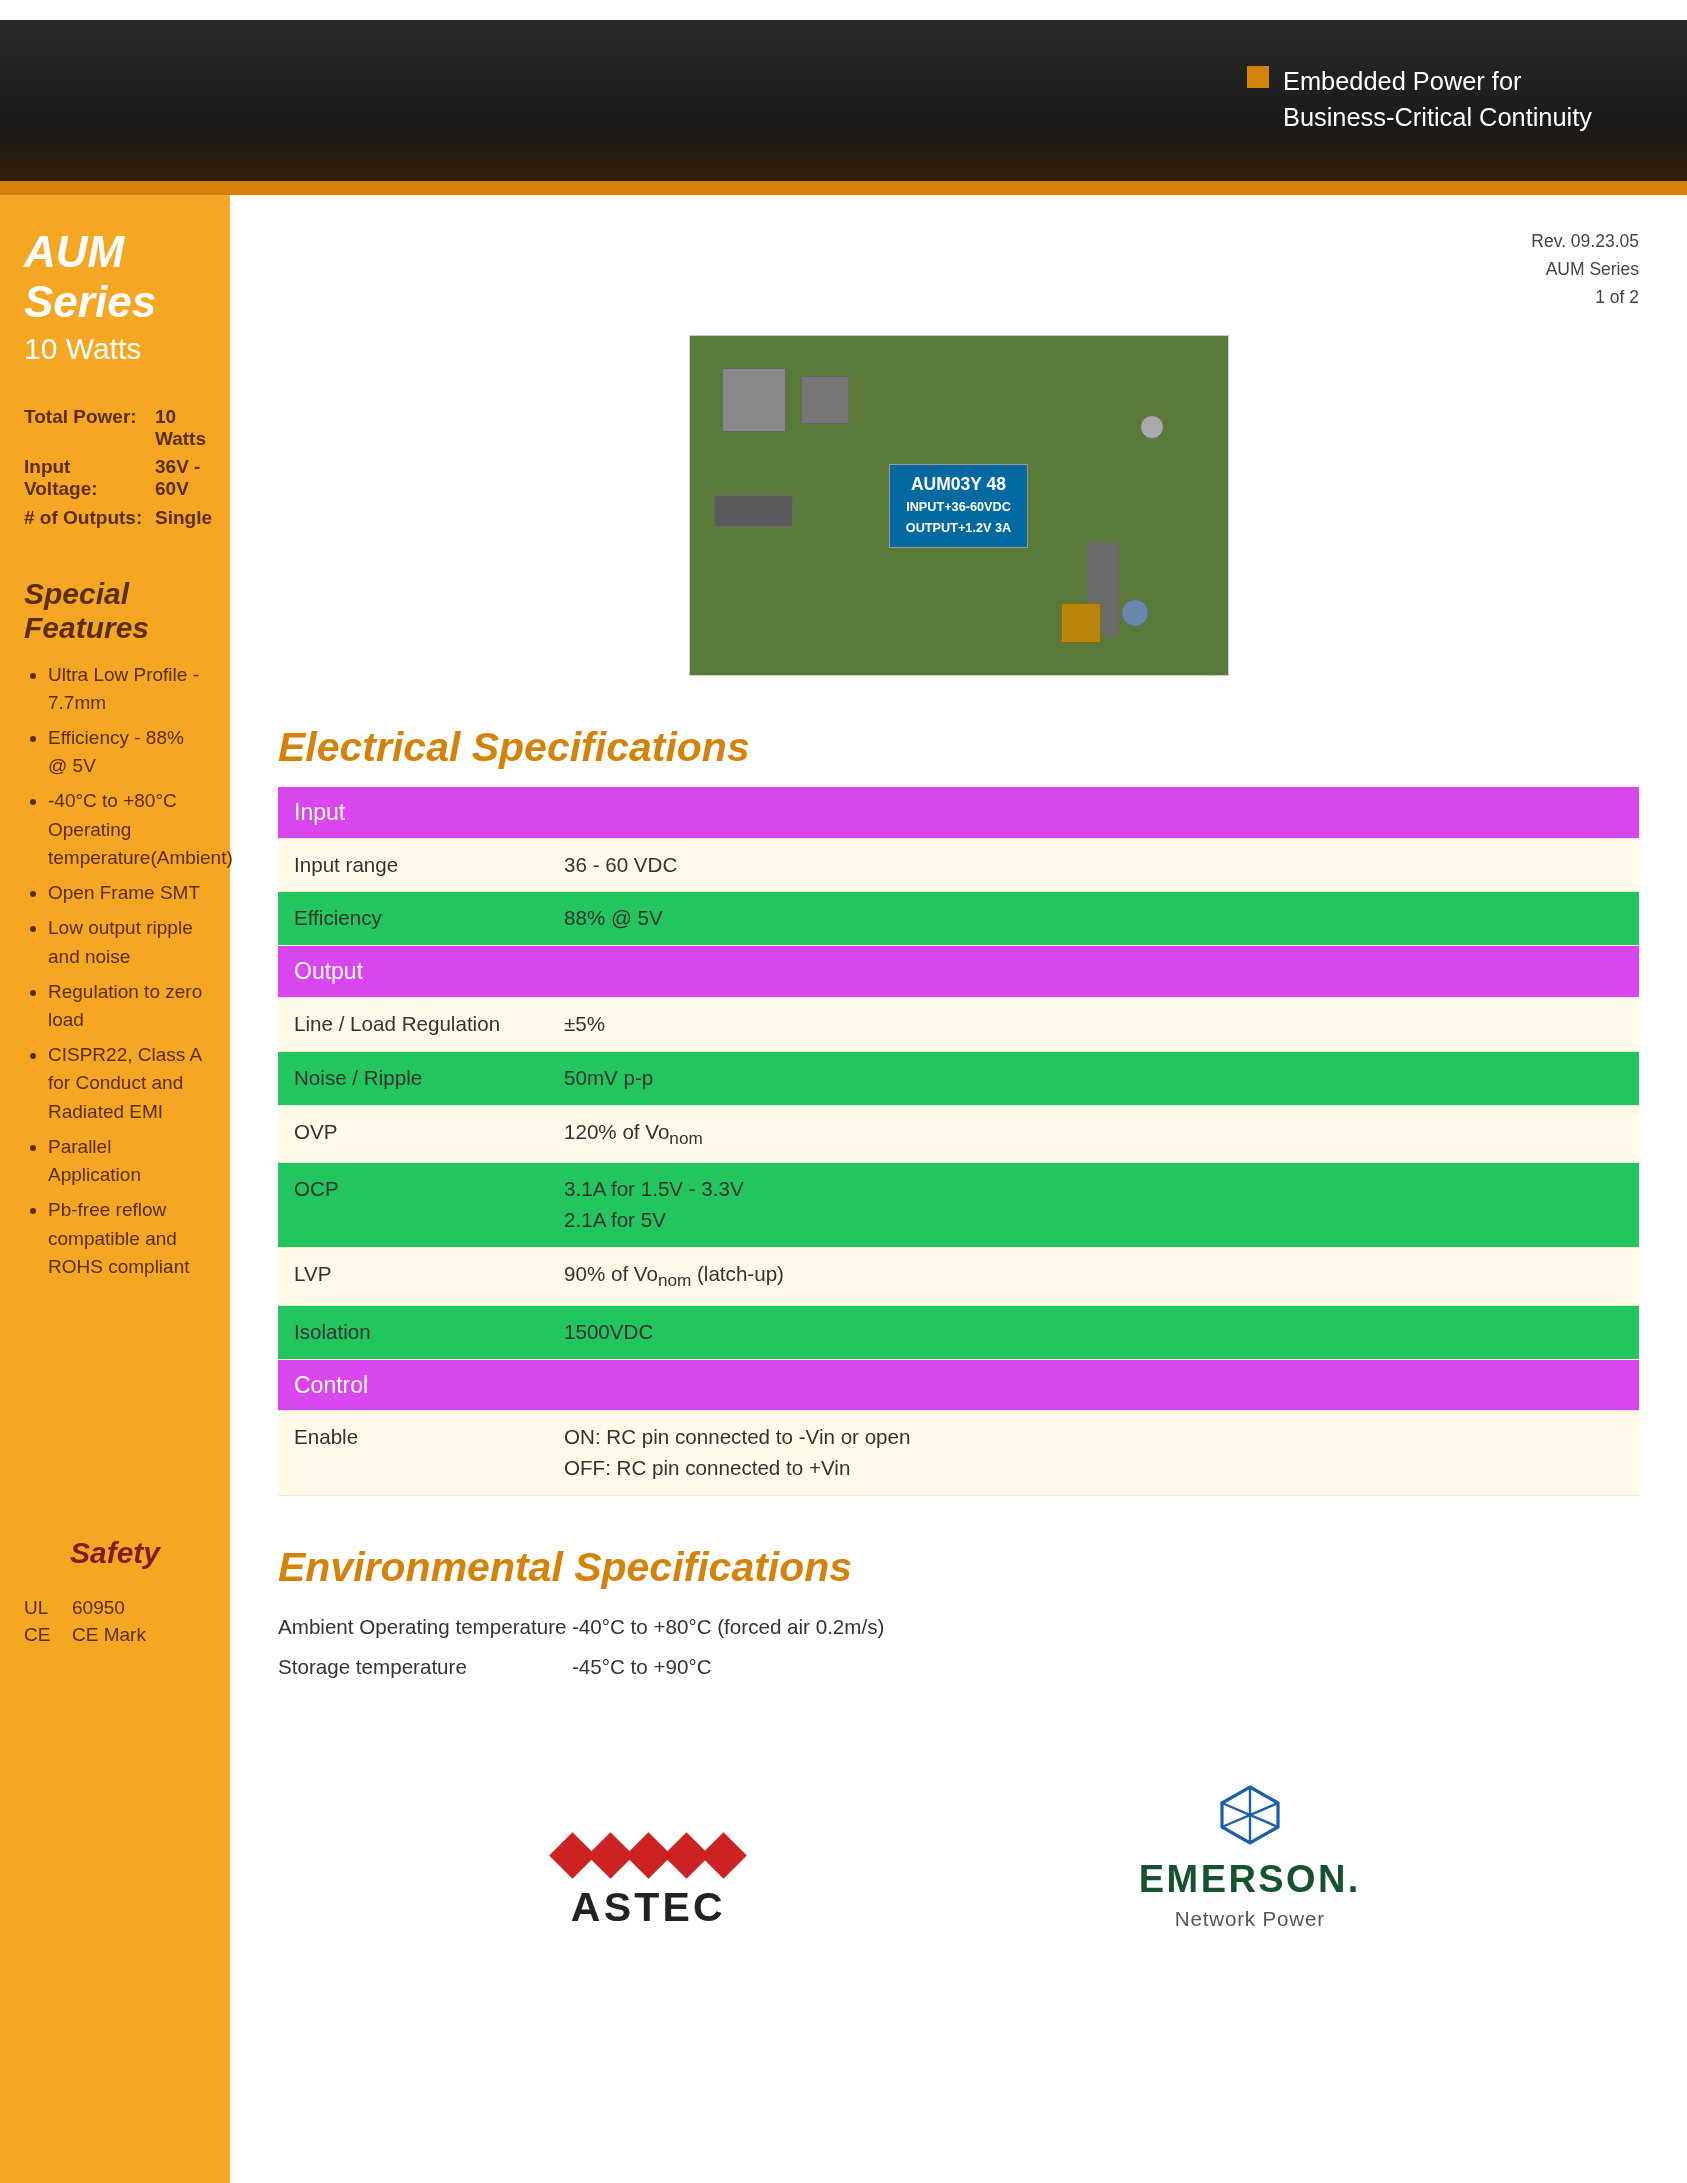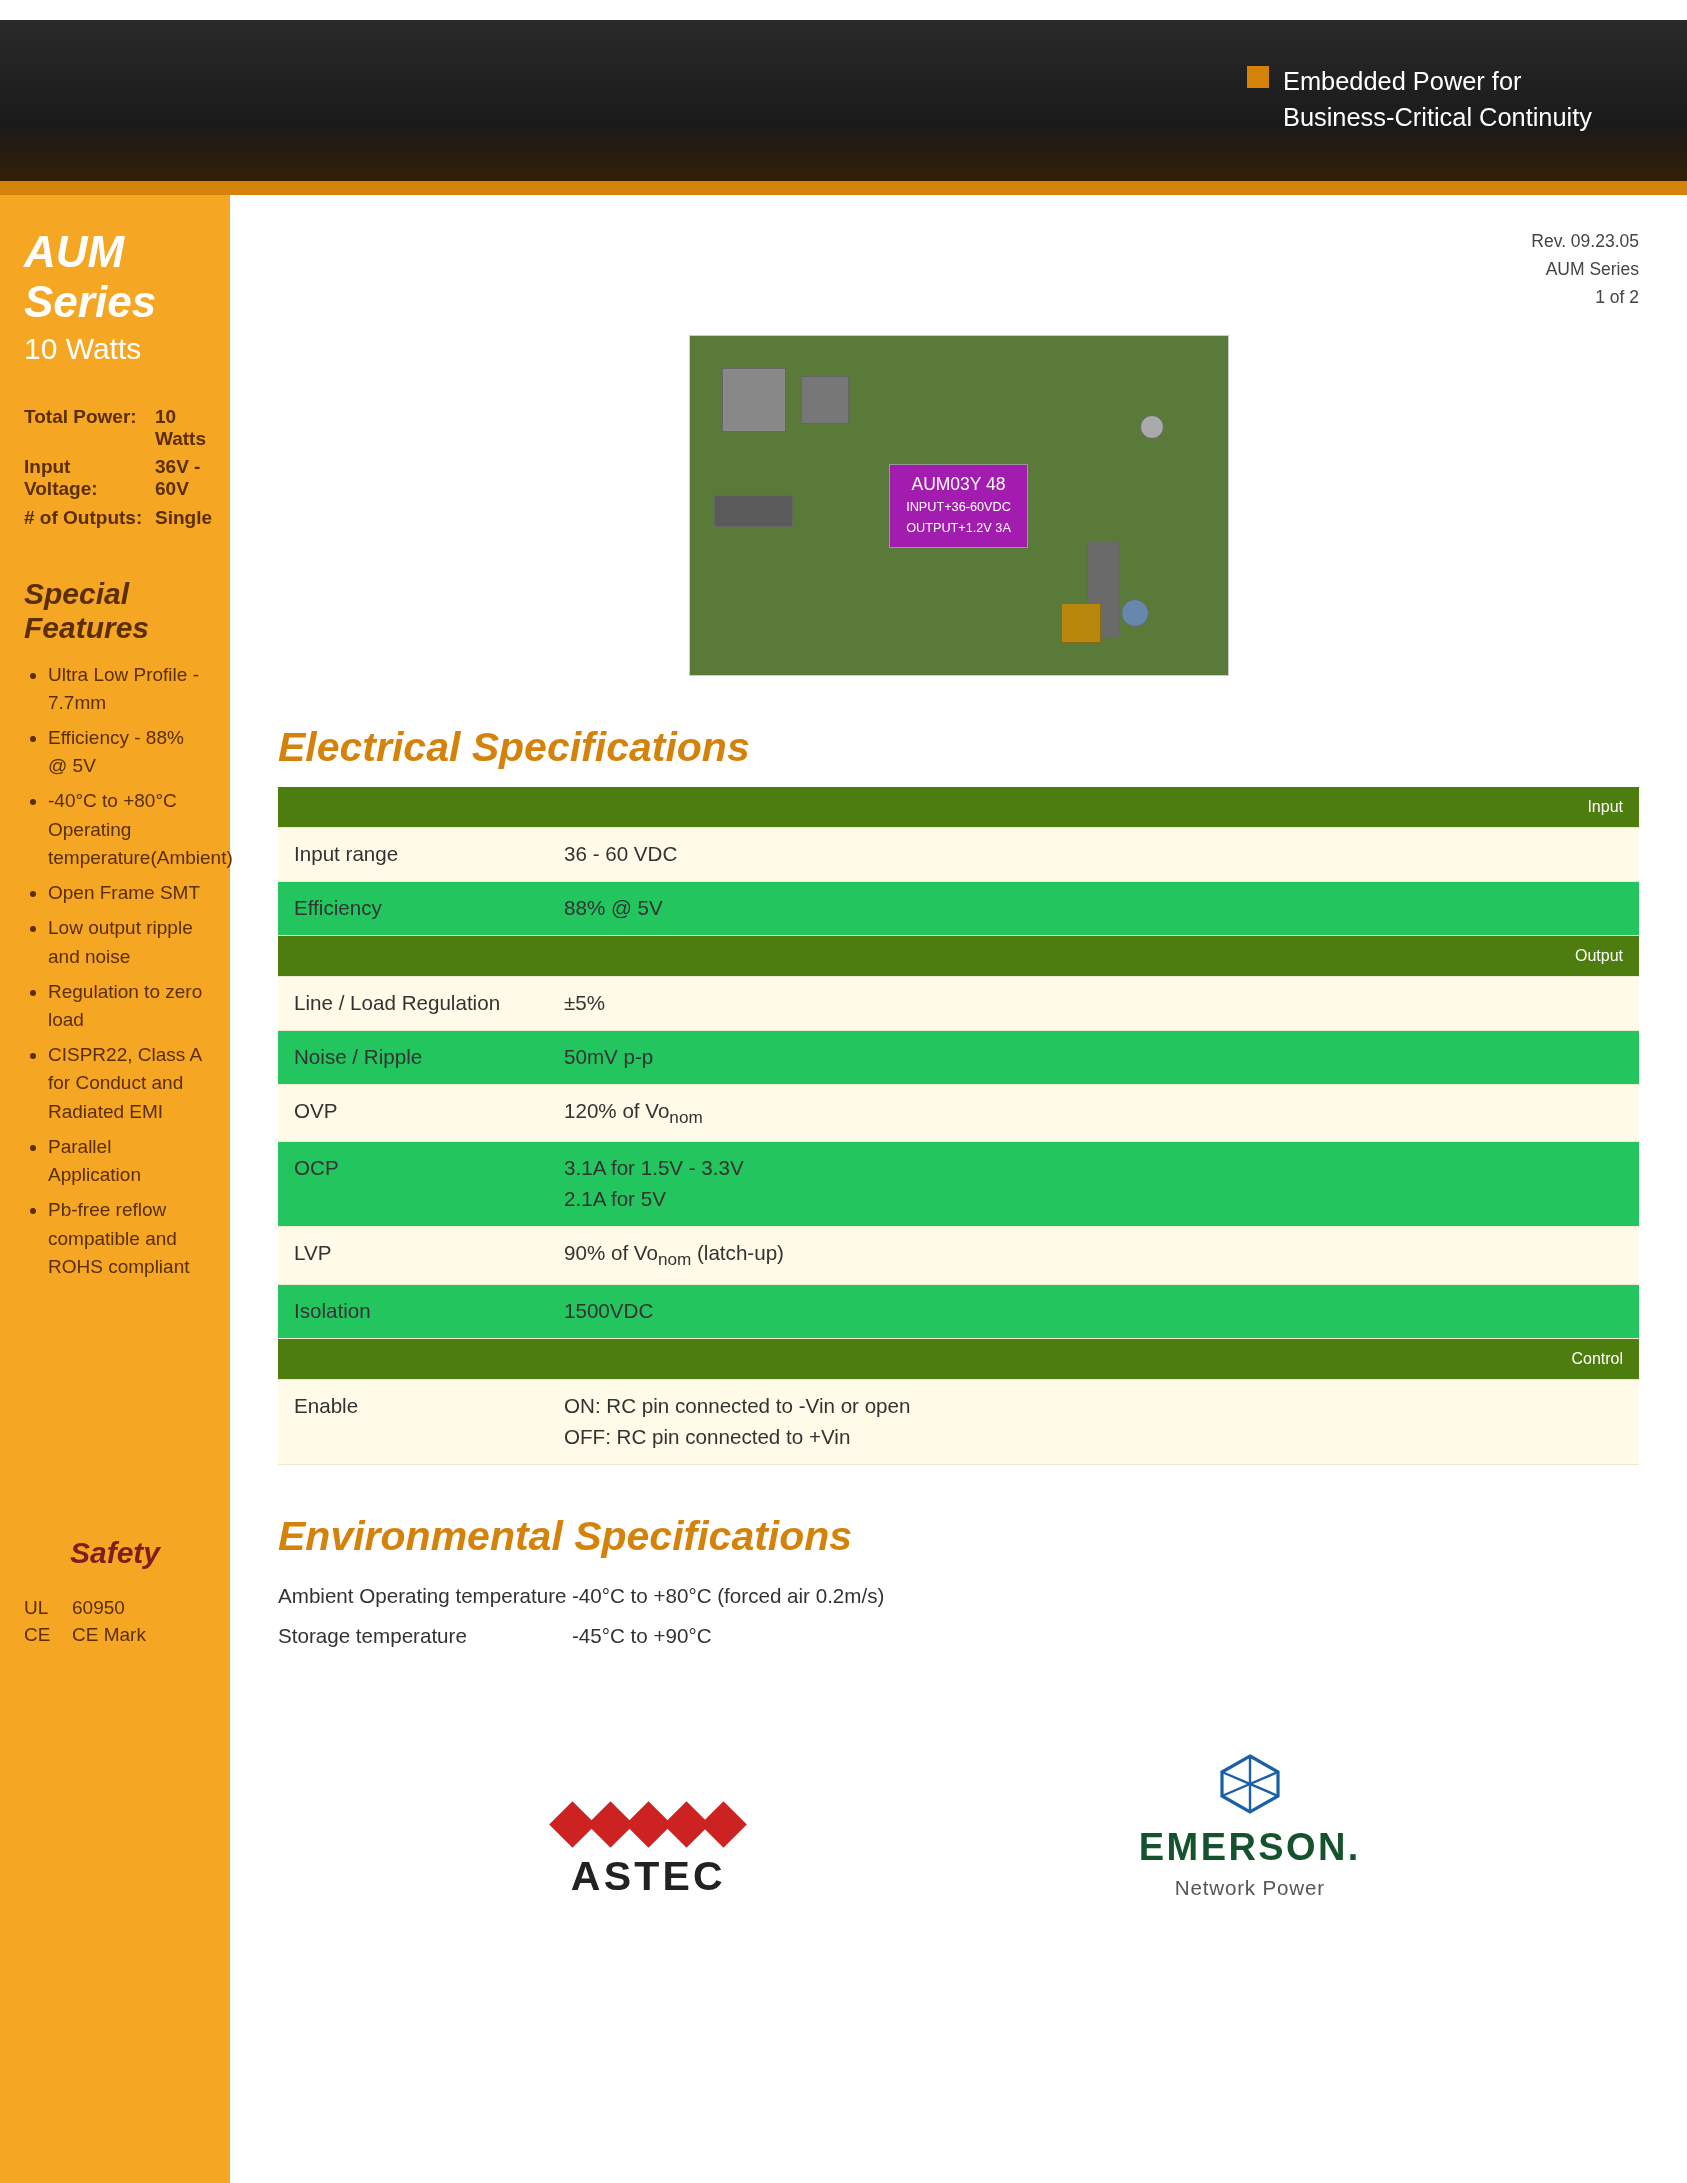--- a/index.html
+++ b/index.html
@@ -176,24 +176,24 @@
     .pcb-visual {
       width: 100%;
       height: 100%;
       background: #5a7a3a;
       position: relative;
       display: flex;
       align-items: center;
       justify-content: center;
     }
     .pcb-label {
-      background: #a21caf;
+      background: #0369a1;
       color: #fff;
       font-size: 17.5px;
-      font-weight: normal;
+      font-weight: bold;
       padding: 9.5px 16px;
       text-align: center;
       border: 1.6px solid #999;
     }
     .pcb-component {
       position: absolute;
       background: #888;
       border: 0.8px solid #666;
     }
 
@@ -206,26 +206,25 @@
       margin-bottom: 16px;
     }
 
     .spec-table {
       width: 100%;
       border-collapse: collapse;
       margin-bottom: 48px;
       font-size: 20.6px;
     }
     .spec-table .section-header {
-      background: #4d7c0f;
+      background: #d946ef;
       color: #fff;
       font-weight: bold;
       padding: 8px 16px;
-      font-size: 16px;
-      text-align: right;
+      font-size: 23px;
     }
     .spec-table tr.row-light {
       background: #fffbe8;
     }
     .spec-table tr.row-white {
       background: #22c55e;
     }
     .spec-table td {
       padding: 11px 16px;
       vertical-align: top;

